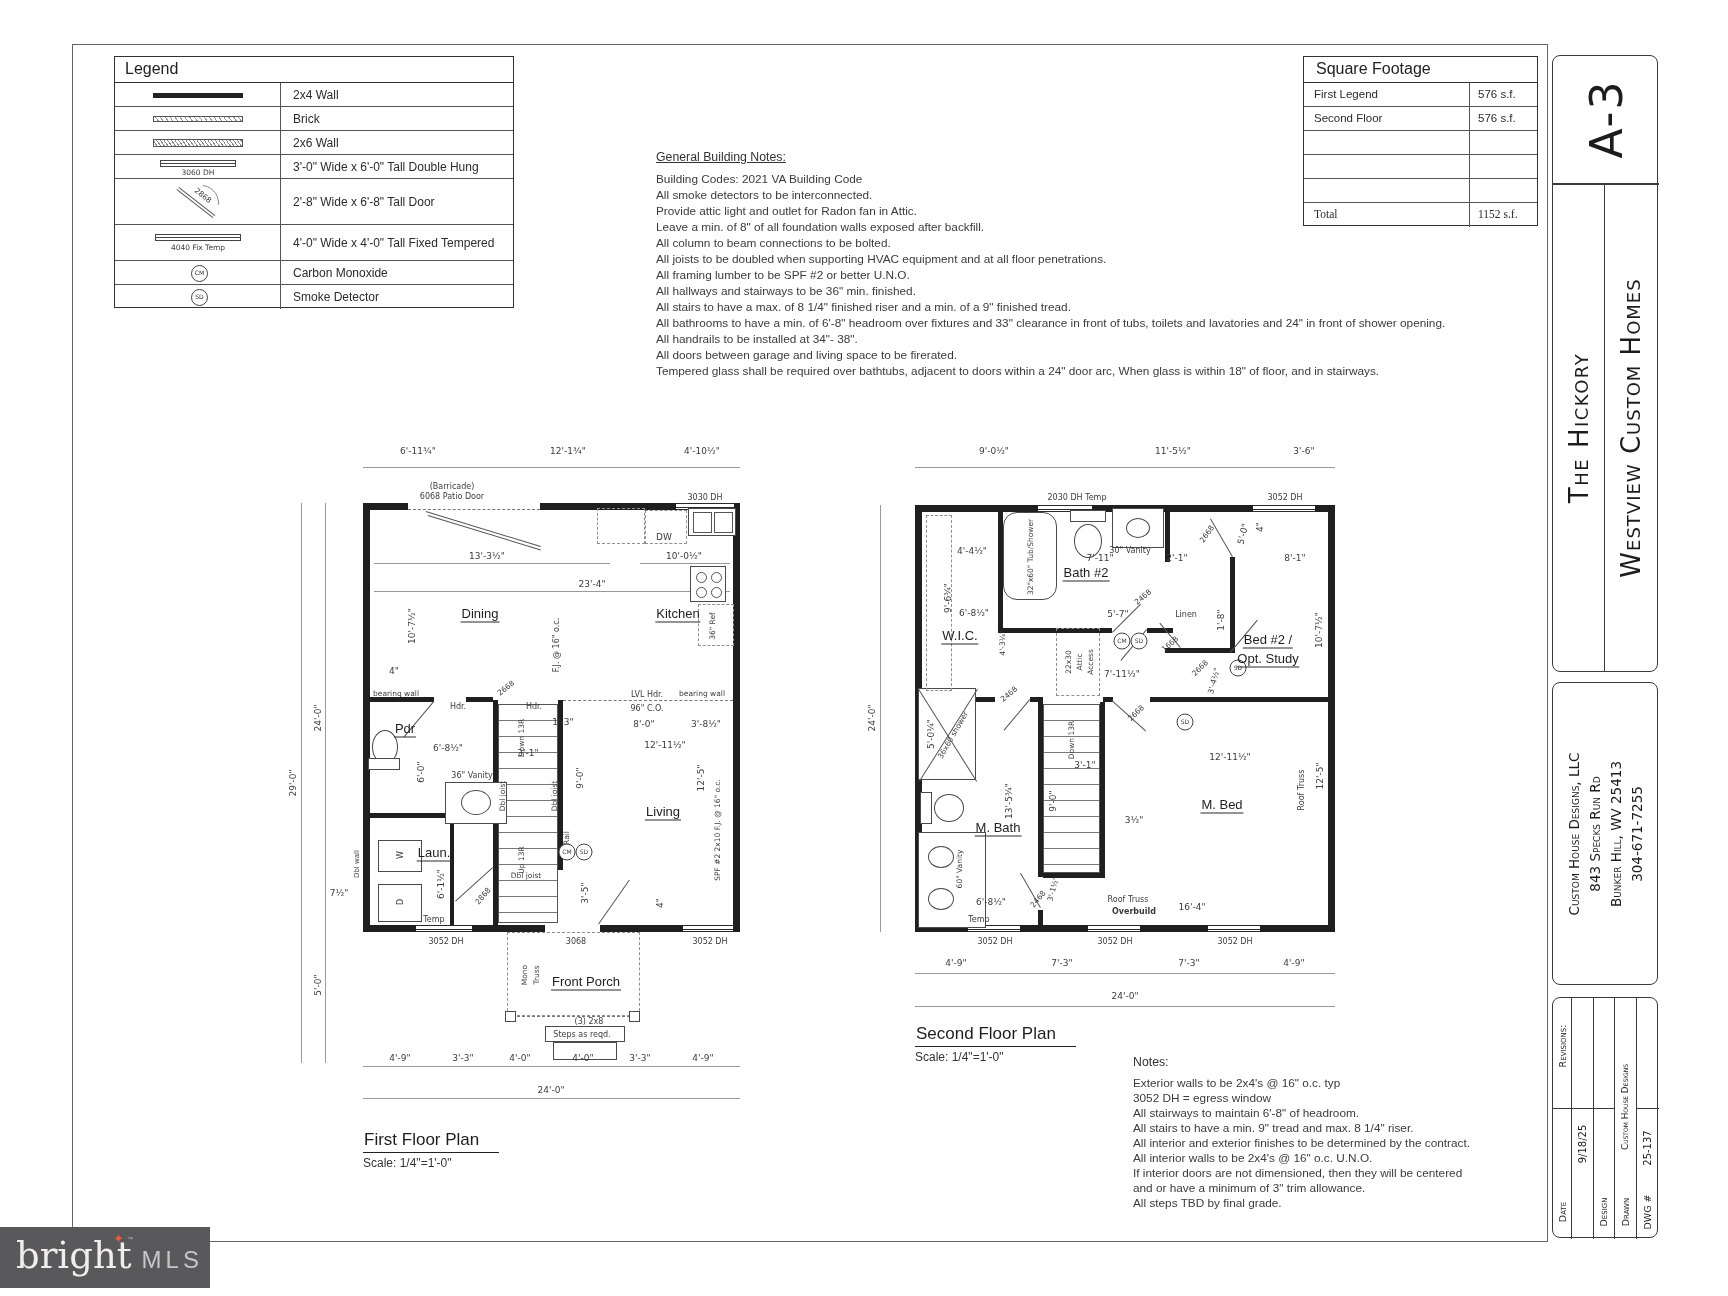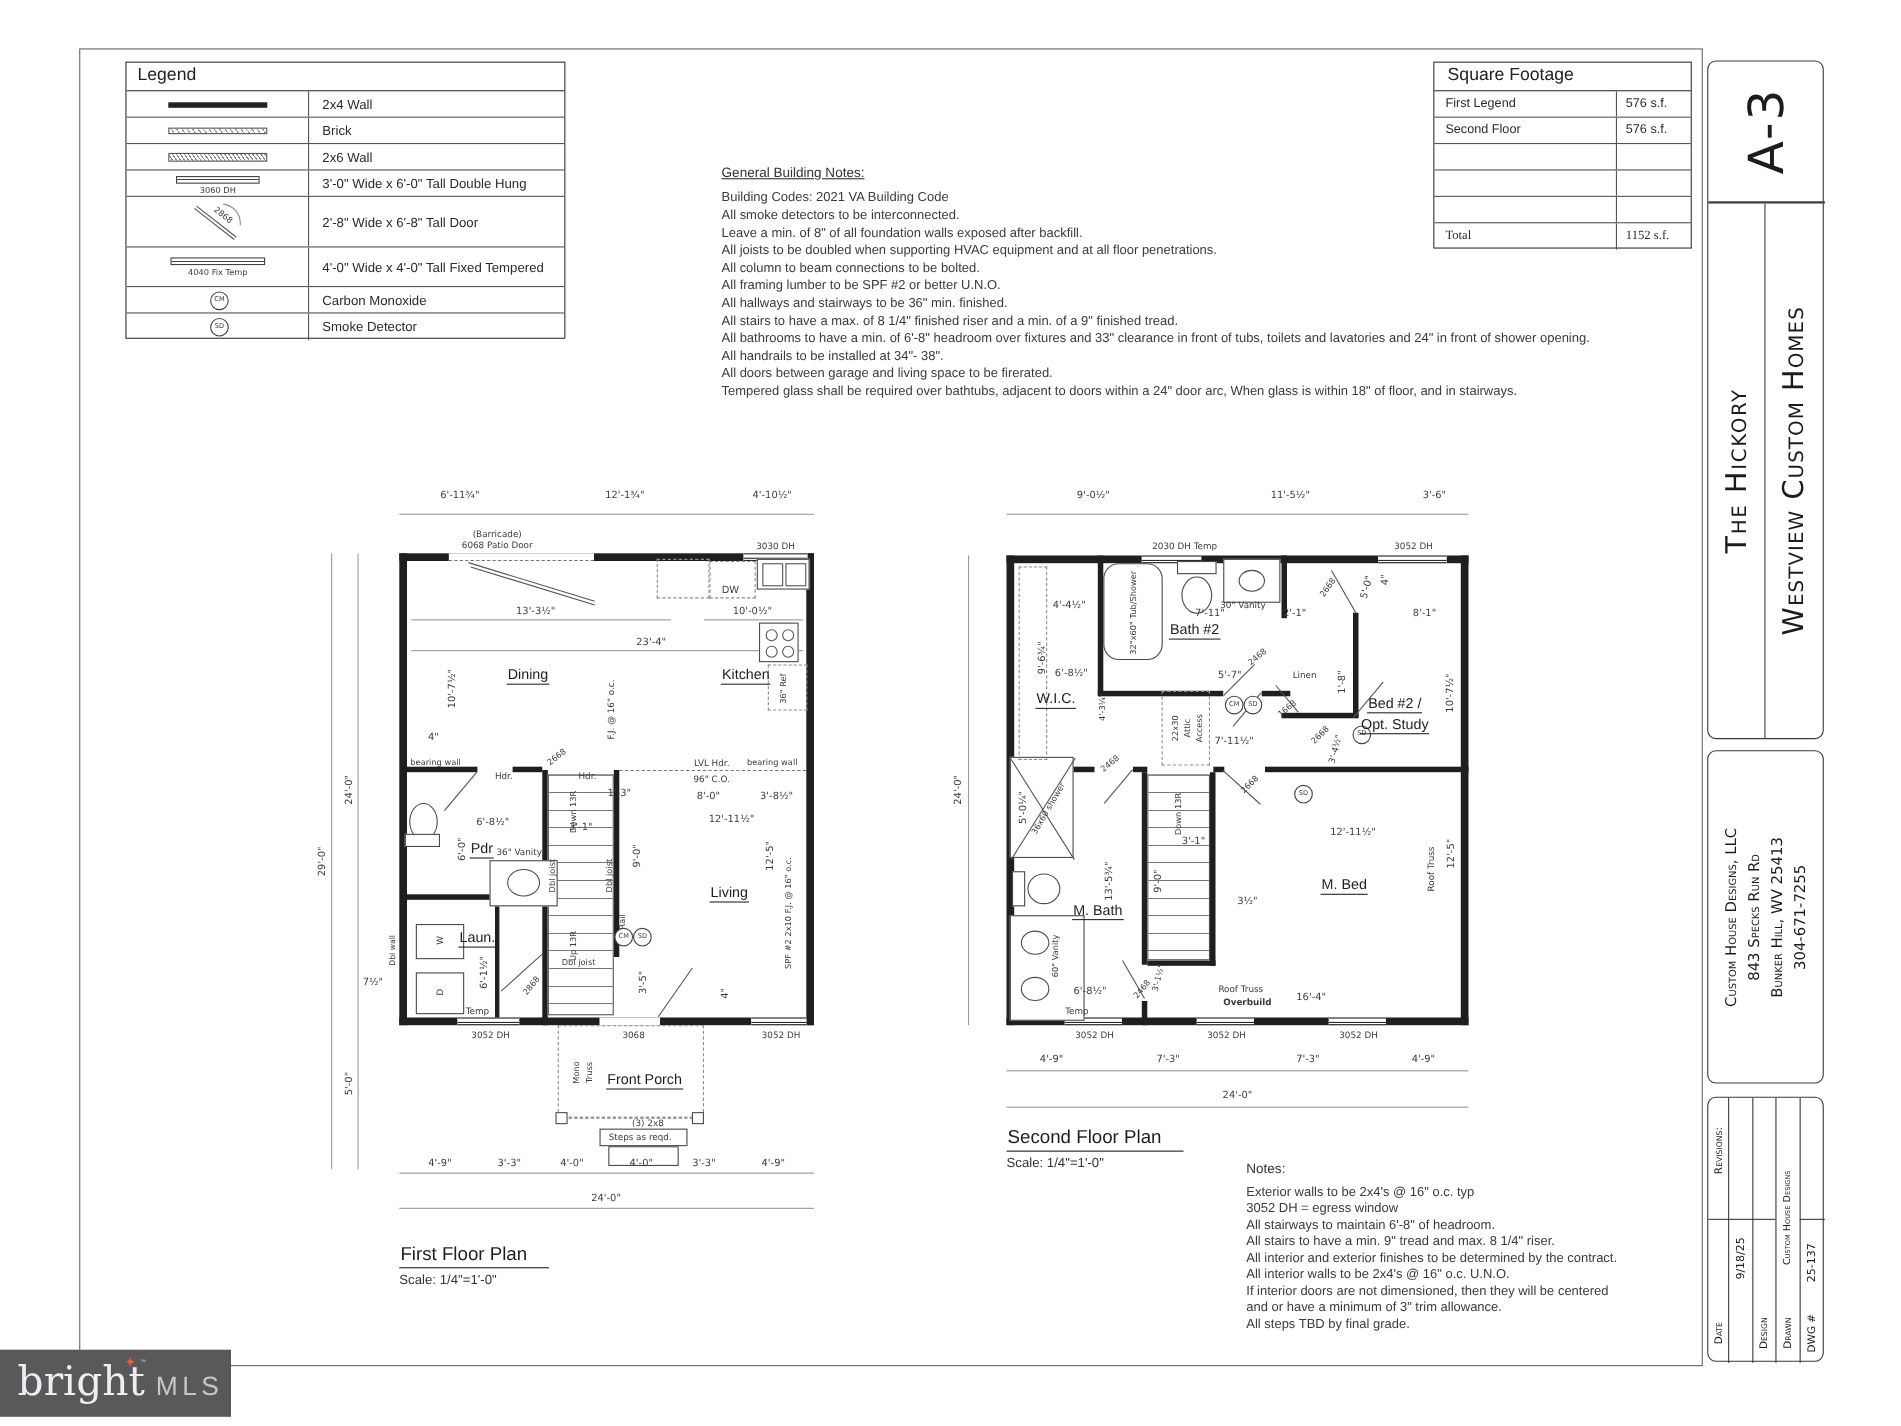--- a/index.html
+++ b/index.html
@@ -165,23 +165,24 @@
     <div class="sq-l">Total</div>
     <div class="sq-v">1152 s.f.</div>
   </div>
 </div>
 
 <div class="abs bnotes">
   <div class="bn-title">General Building Notes:</div>
   <div>
       <div class="bnote-line">Building Codes: 2021 VA Building Code</div>
       <div class="bnote-line">All smoke detectors to be interconnected.</div>
+      <div class="bnote-line">Provide attic light and outlet for Radon fan in Attic.</div>
       <div class="bnote-line">Leave a min. of 8" of all foundation walls exposed after backfill.</div>
+      <div class="bnote-line">All column to beam connections to be bolted.</div>
       <div class="bnote-line">All joists to be doubled when supporting HVAC equipment and at all floor penetrations.</div>
-      <div class="bnote-line">All column to beam connections to be bolted.</div>
       <div class="bnote-line">All framing lumber to be SPF #2 or better U.N.O.</div>
       <div class="bnote-line">All hallways and stairways to be 36" min. finished.</div>
       <div class="bnote-line">All stairs to have a max. of 8 1/4" finished riser and a min. of a 9" finished tread.</div>
       <div class="bnote-line">All bathrooms to have a min. of 6'-8" headroom over fixtures and 33" clearance in front of tubs, toilets and lavatories and 24" in front of shower opening.</div>
       <div class="bnote-line">All handrails to be installed at 34"- 38".</div>
       <div class="bnote-line">All doors between garage and living space to be firerated.</div>
       <div class="bnote-line">Tempered glass shall be required over bathtubs, adjacent to doors within a 24" door arc, When glass is within 18" of floor, and in stairways.</div>
     </div>
 </div>
 
@@ -354,21 +355,21 @@
     <div class="ann" style="left: 394px; top: 671px; transform: translate(-50%, -50%);">4"</div>
     <div class="ann" style="font-size: 7.5px; left: 396px; top: 693px; transform: translate(-50%, -50%);">bearing wall</div>
     <div class="ann" style="font-size: 8px; left: 458px; top: 706px; transform: translate(-50%, -50%);">Hdr.</div>
     <div class="ann" style="font-size: 7.5px; left: 506px; top: 688px; transform: translate(-50%, -50%) rotate(-38deg);">2668</div>
     <div class="ann" style="font-size: 8px; left: 534px; top: 706px; transform: translate(-50%, -50%);">Hdr.</div>
     <div class="ann" style="font-size: 8px; left: 647px; top: 694px; transform: translate(-50%, -50%);">LVL Hdr.</div>
     <div class="ann" style="font-size: 8px; left: 647px; top: 708px; transform: translate(-50%, -50%);">96" C.O.</div>
     <div class="ann" style="font-size: 7.5px; left: 702px; top: 693px; transform: translate(-50%, -50%);">bearing wall</div>
     <div class="ann" style="left: 644px; top: 724px; transform: translate(-50%, -50%);">8'-0"</div>
     <div class="ann" style="left: 706px; top: 724px; transform: translate(-50%, -50%);">3'-8½"</div>
-    <div class="ann room" style="left: 405px; top: 772px; transform: translate(-50%, -50%); margin-left: 33px;">Pdr</div>
+    <div class="ann room" style="left: 405px; top: 729px; transform: translate(-50%, -50%);">Pdr</div>
     <div class="ann" style="left: 563px; top: 722px; transform: translate(-50%, -50%);">1'-3"</div>
     <div class="ann" style="left: 665px; top: 745px; transform: translate(-50%, -50%);">12'-11½"</div>
     <div class="ann" style="left: 448px; top: 748px; transform: translate(-50%, -50%);">6'-8½"</div>
     <div class="ann" style="left: 528px; top: 753px; transform: translate(-50%, -50%);">3'-1"</div>
     <div class="ann" style="font-size: 7.5px; left: 521px; top: 738px; transform: translate(-50%, -50%) rotate(-90deg);">Down 13R</div>
     <div class="ann" style="left: 421px; top: 772px; transform: translate(-50%, -50%) rotate(-90deg);">6'-0"</div>
     <div class="ann" style="font-size: 8px; left: 472px; top: 775px; transform: translate(-50%, -50%);">36" Vanity</div>
     <div class="ann" style="font-size: 7.5px; left: 502px; top: 796px; transform: translate(-50%, -50%) rotate(-90deg);">Dbl joist</div>
     <div class="ann" style="font-size: 7.5px; left: 554px; top: 796px; transform: translate(-50%, -50%) rotate(-90deg);">Dbl joist</div>
     <div class="ann" style="left: 580px; top: 778px; transform: translate(-50%, -50%) rotate(-90deg);">9'-0"</div>

